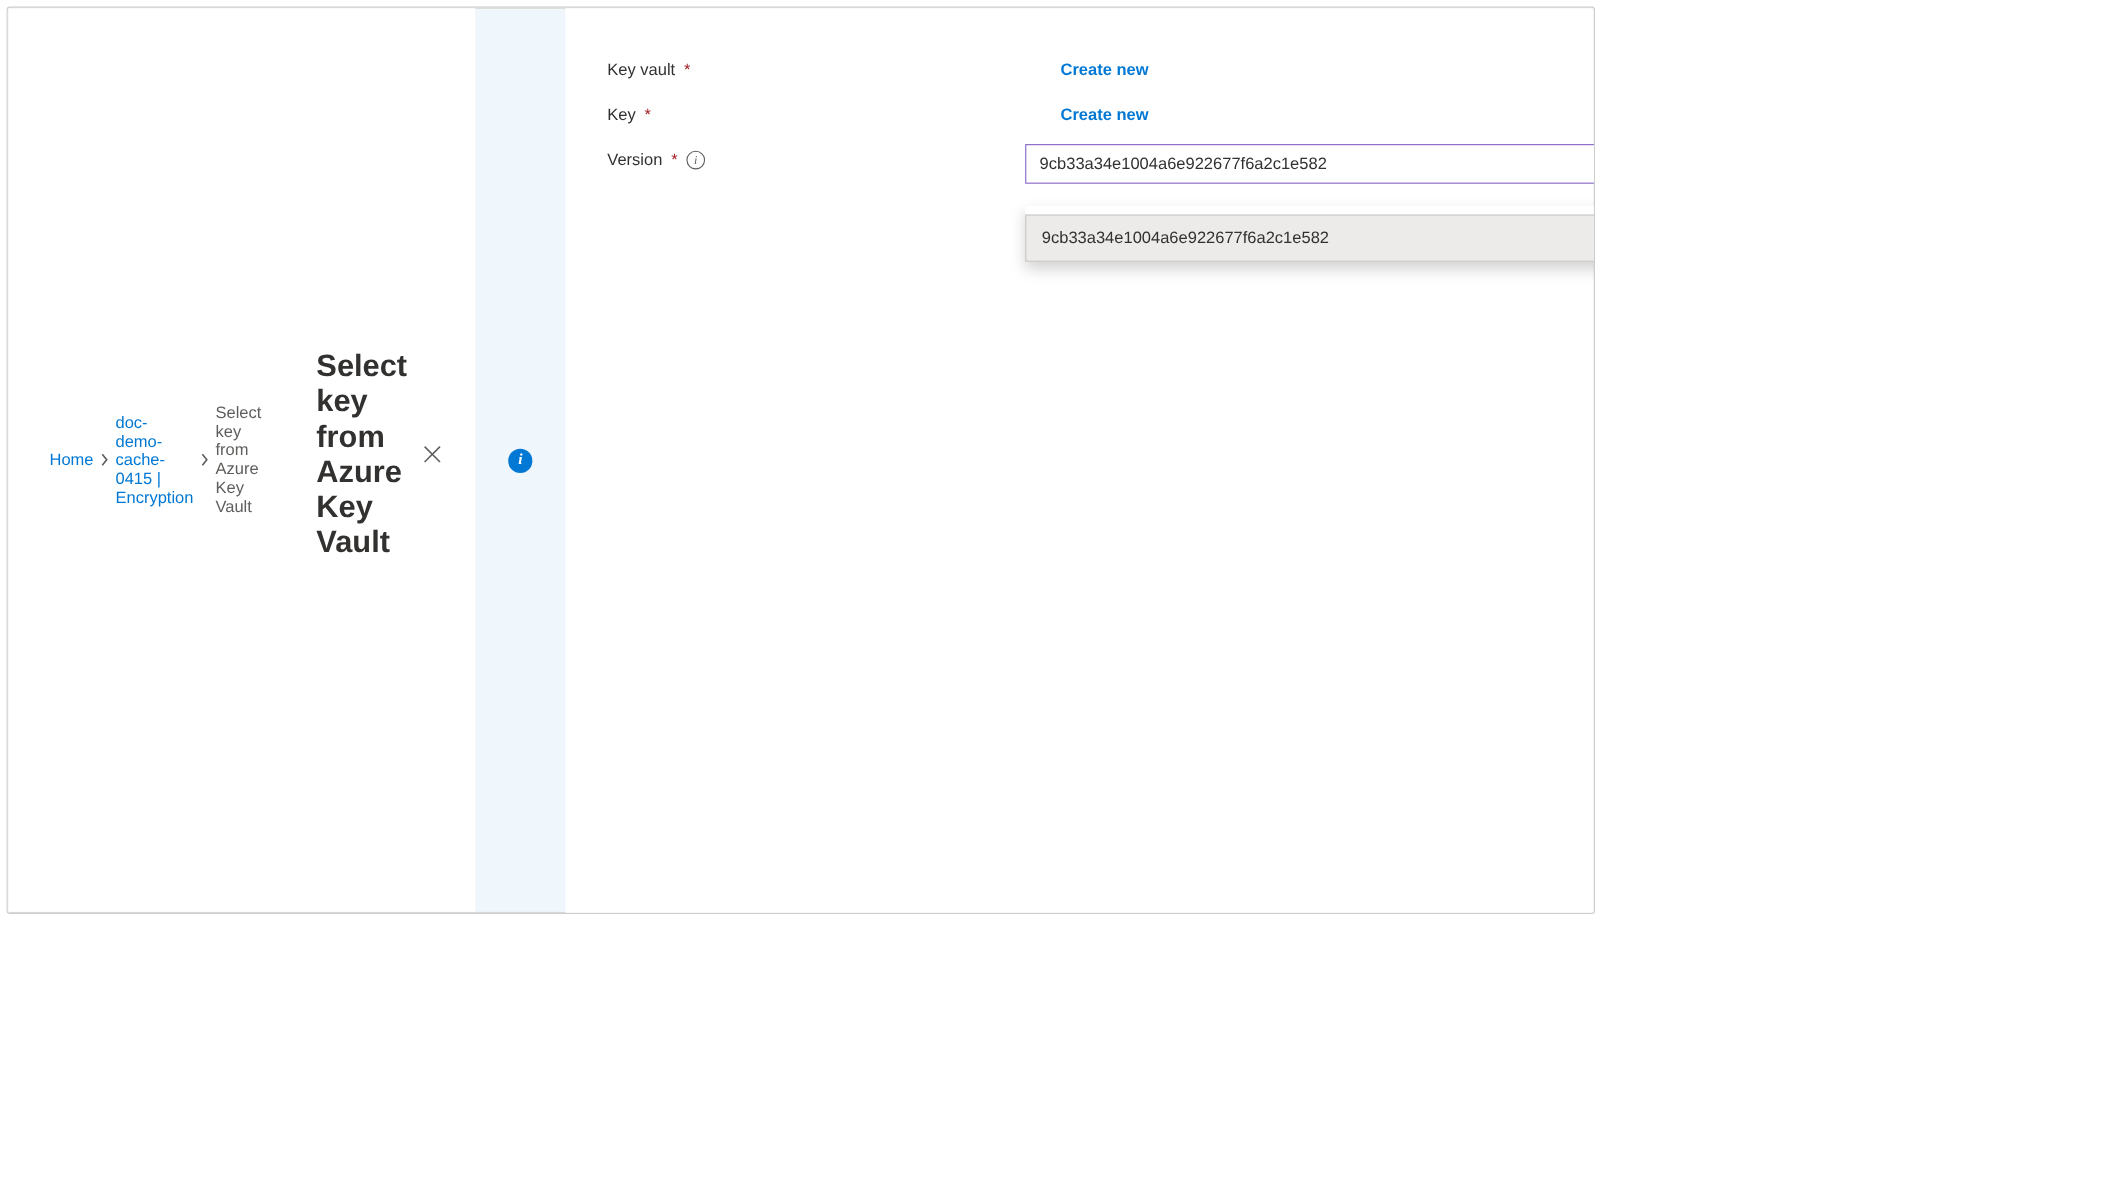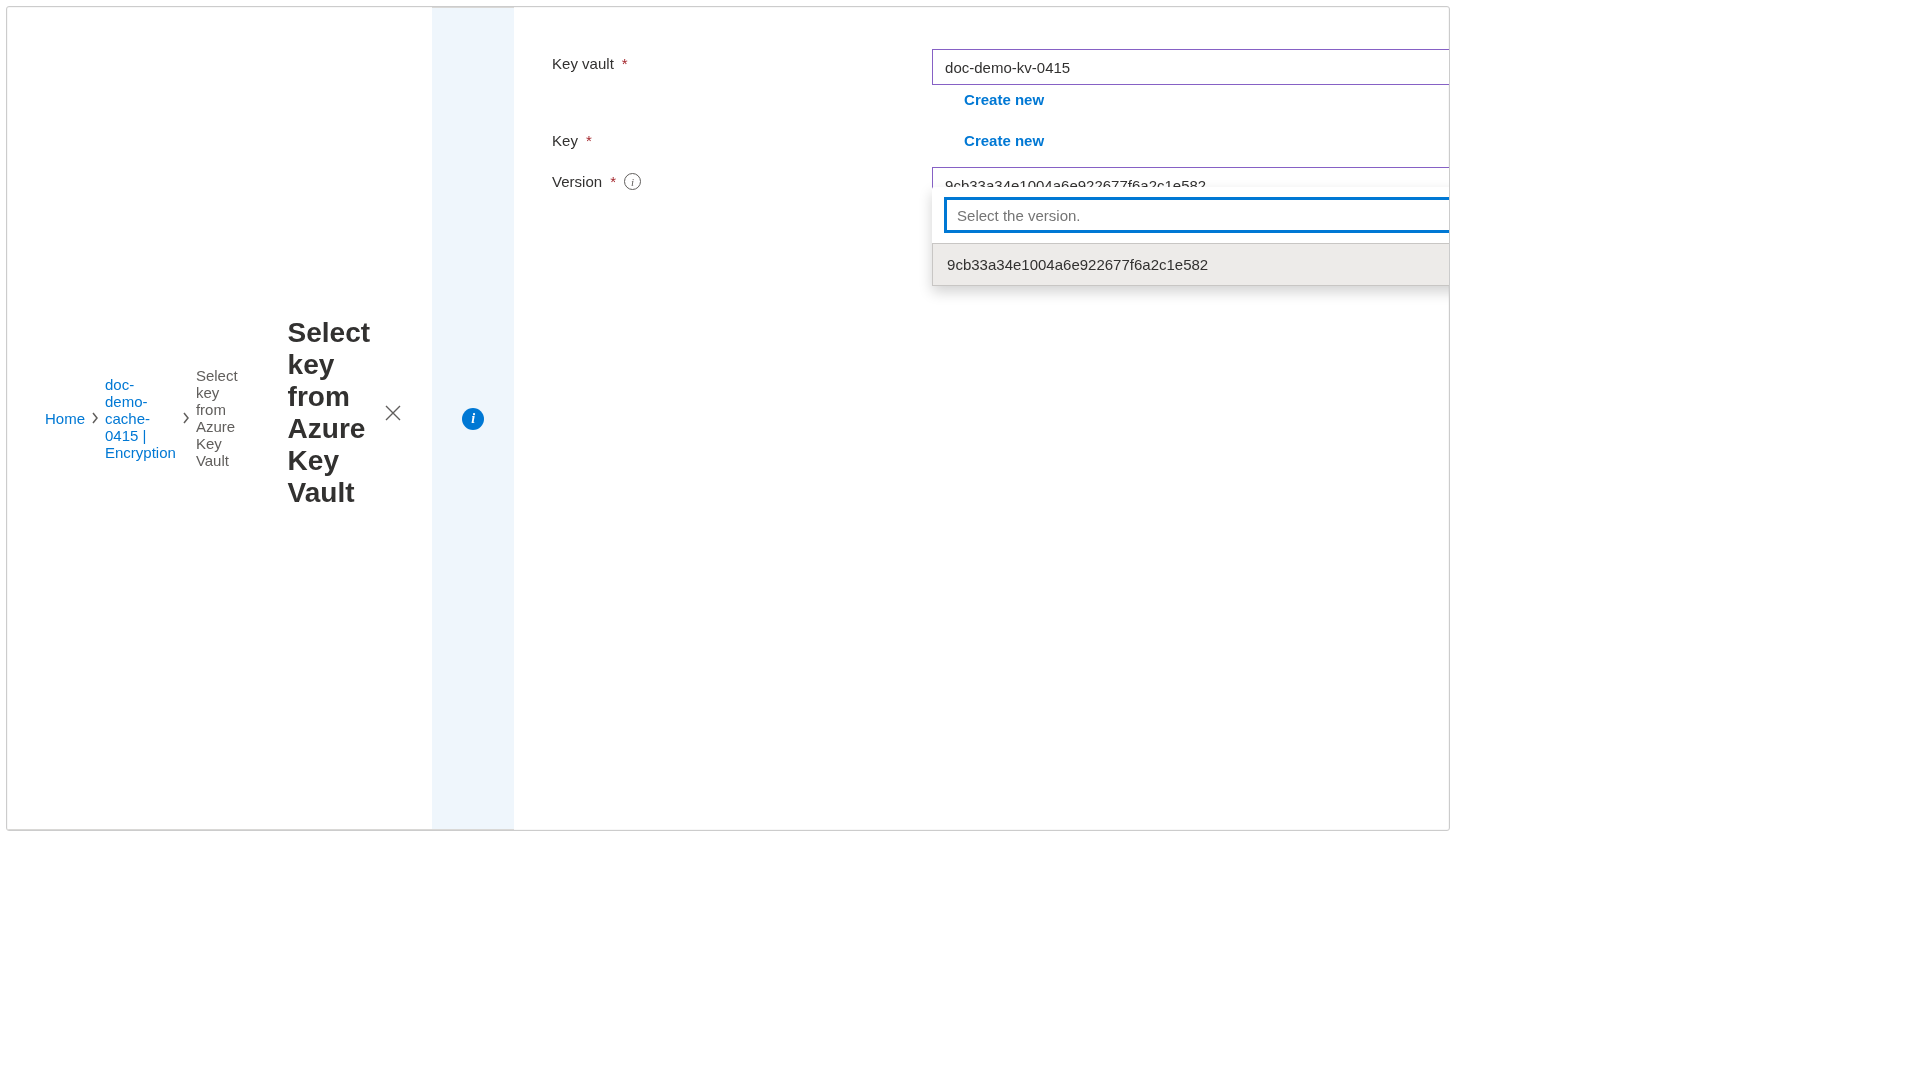--- a/index.html
+++ b/index.html
@@ -78,28 +78,20 @@
   </div>
 
   <div class="form-area">
 
     <div class="form-row">
       <div class="form-label">
         <span>Key vault</span>
         <span class="req">*</span>
       </div>
       <div class="field-col">
-        <div class="combo">
-          <span>doc-demo-kv-0415</span>
-          <span class="chev">
-            <svg width="14" height="10" viewBox="0 0 14 10">
-                  <path d="M2 2 L7 7 L12 2" stroke="#323130" stroke-width="1.3" fill="none"></path>
-                </svg>
-          </span>
-        </div>
         <span class="create-link">Create new</span>
       </div>
     </div>
 
     <div class="form-row">
       <div class="form-label">
         <span>Key</span>
         <span class="req">*</span>
       </div>
       <div class="field-col">
@@ -119,23 +111,20 @@
           <span class="chev">
             <svg width="14" height="10" viewBox="0 0 14 10">
                   <path d="M2 8 L7 3 L12 8" stroke="#323130" stroke-width="1.3" fill="none"></path>
                 </svg>
           </span>
         </div>
       </div>
     </div>
 
     <div class="dropdown-popup">
-      <div class="dd-search">
-        <input type="text" placeholder="Select the version." style="">
-      </div>
       <div class="dd-option selected">9cb33a34e1004a6e922677f6a2c1e582</div>
     </div>
 
   </div>
 
   <div class="footer">
     <button class="primary-btn">Select</button>
   </div>
 
  </div>

